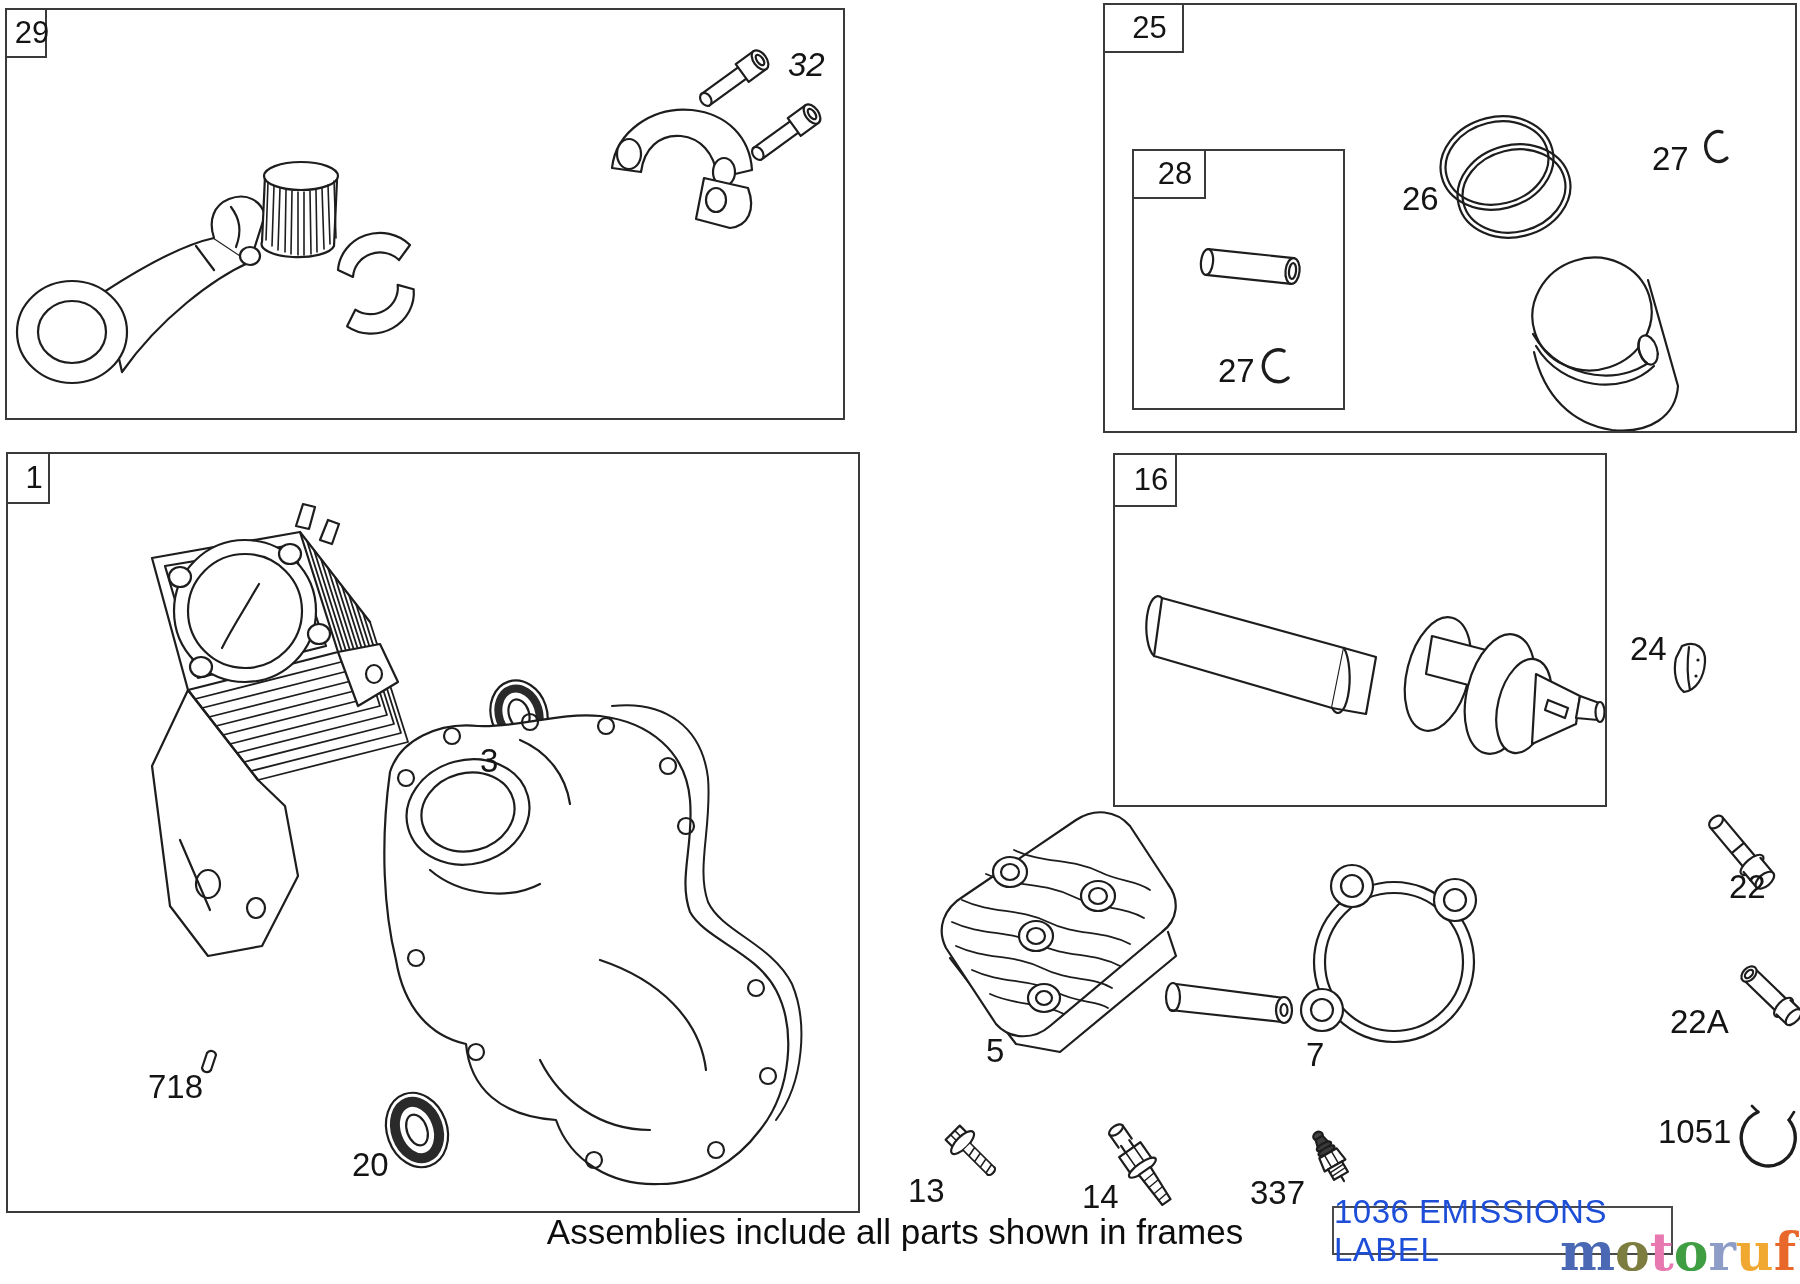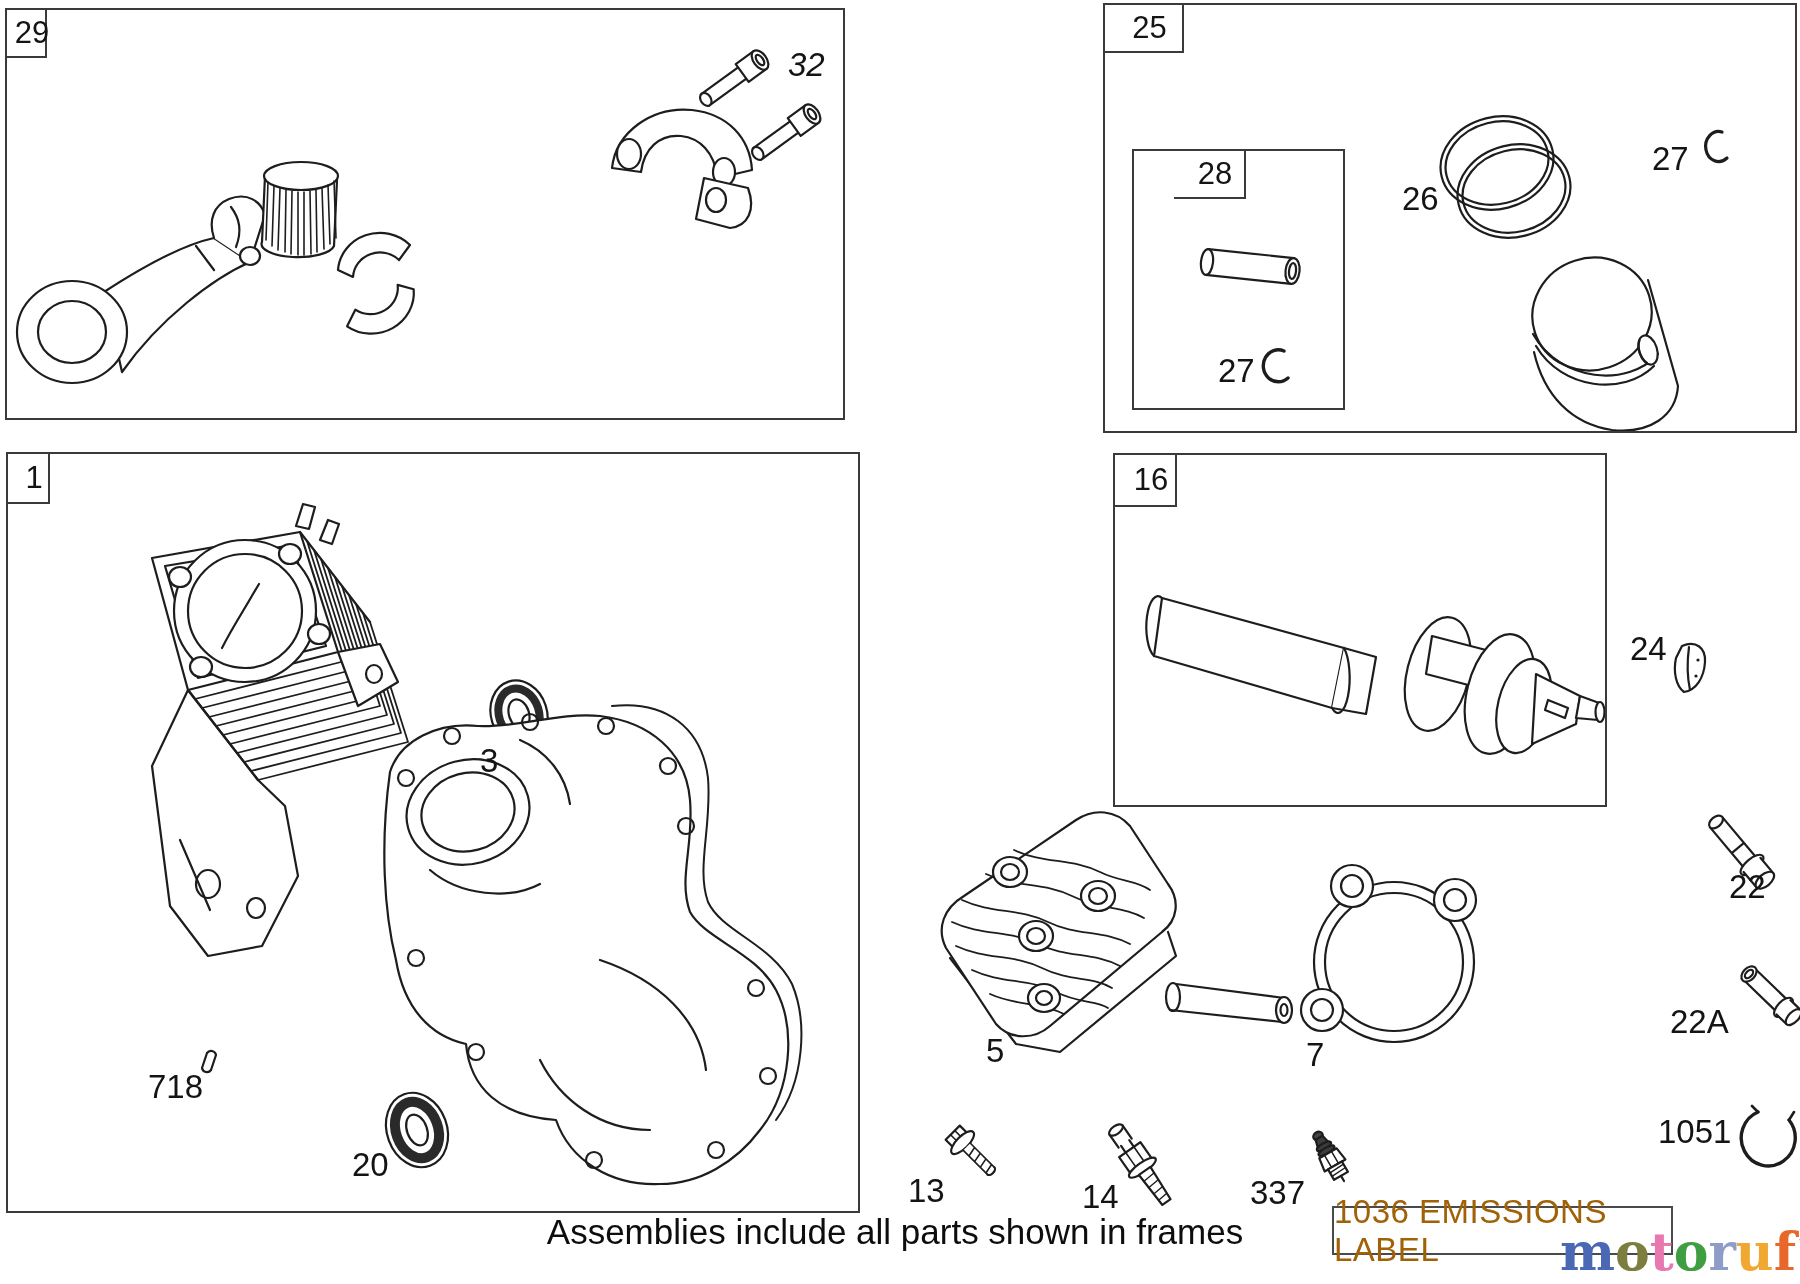--- a/index.html
+++ b/index.html
@@ -14,21 +14,21 @@
     position:absolute; top:0; left:0; background:#fff;
     border-right:2px solid var(--line); border-bottom:2px solid var(--line);
     display:flex; align-items:center; justify-content:center;
     font-size:31px; color:var(--ink); box-sizing:border-box;padding-left:12px;
   }
   .plabel { position:absolute; font-size:33px; color:var(--ink); white-space:nowrap; }
   .emissions {
     position:absolute; left:1332px; top:1206px; width:341px; height:49px;
     border:2.5px solid #4a4a4a; box-sizing:border-box; background:#fff;
     display:flex; align-items:center; justify-content:center;
-    font-size:33px; letter-spacing:0.5px; color:#a16207;
+    font-size:33px; letter-spacing:0.5px; color:#1d4ed8;
   }
   .footer-note {
     position:absolute; left:545px; top:1212px; width:700px; text-align:center;
     font-size:35px; color:#0d0d0d;
   }
   .watermark {
     position:absolute; left:1560px; top:1226px; display:flex; align-items:baseline;
     font-family:"DejaVu Serif", serif; font-weight:bold;
   }
   .watermark .wl { font-size:52px; line-height:1; }
@@ -295,21 +295,21 @@
   <div class="frame" style="left:5px; top:8px; width:840px; height:412px;">
     <div class="tab" style="width:40px; height:48px;">29</div>
   </div>
 
 
   <div class="frame" style="left:1103px; top:3px; width:694px; height:430px;">
     <div class="tab" style="width:79px; height:48px;">25</div>
   </div>
 
   <div class="frame" style="left:1132px; top:149px; width:213px; height:261px;">
-    <div class="tab" style="width:72px; height:48px;margin-left:40px;">28</div>
+    <div class="tab" style="width:72px; height:48px;">28</div>
   </div>
 
   <div class="frame" style="left:1113px; top:453px; width:494px; height:354px;">
     <div class="tab" style="width:62px; height:52px;">16</div>
   </div>
 
   <div class="frame" style="left:6px; top:452px; width:854px; height:761px;">
     <div class="tab" style="width:42px; height:50px;">1</div>
   </div>
 

